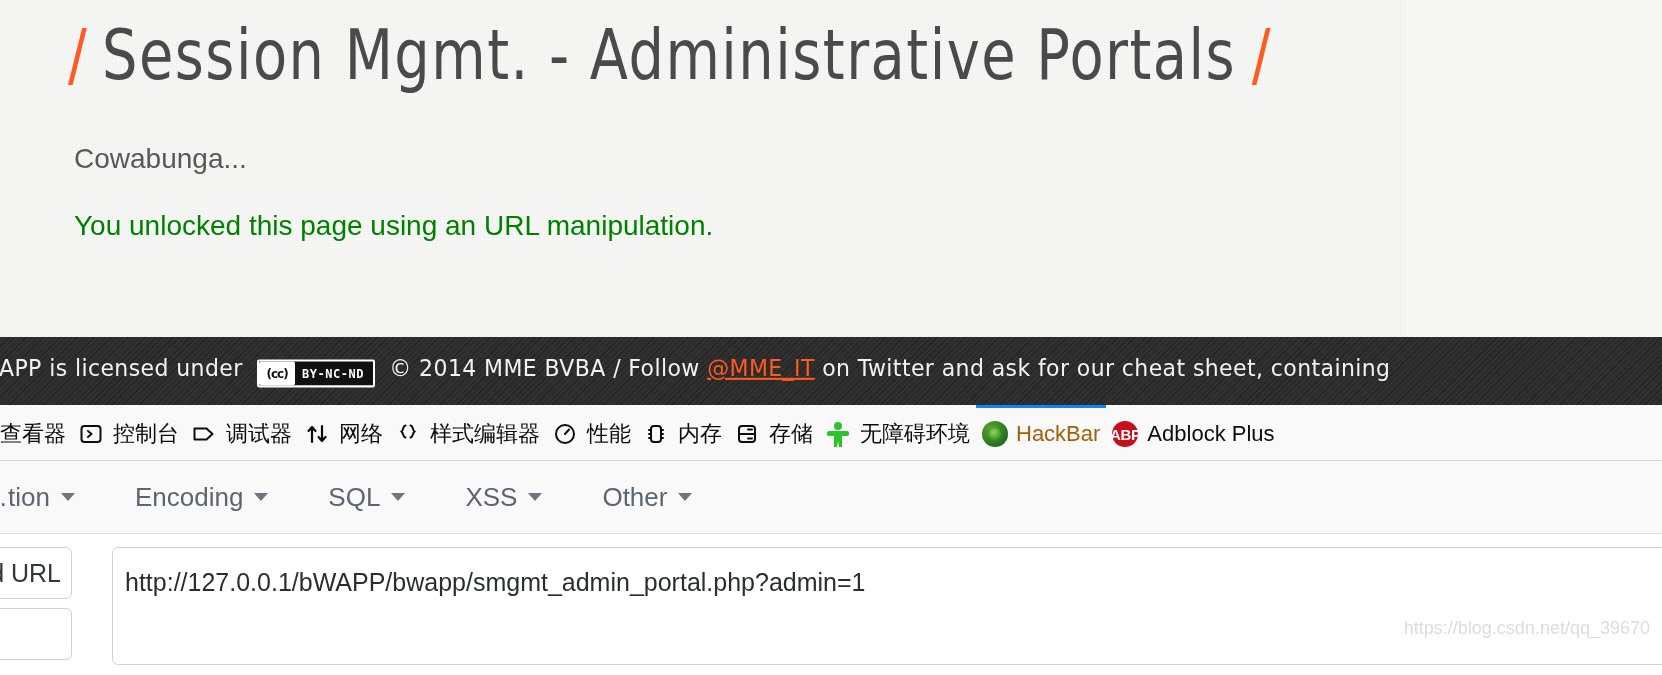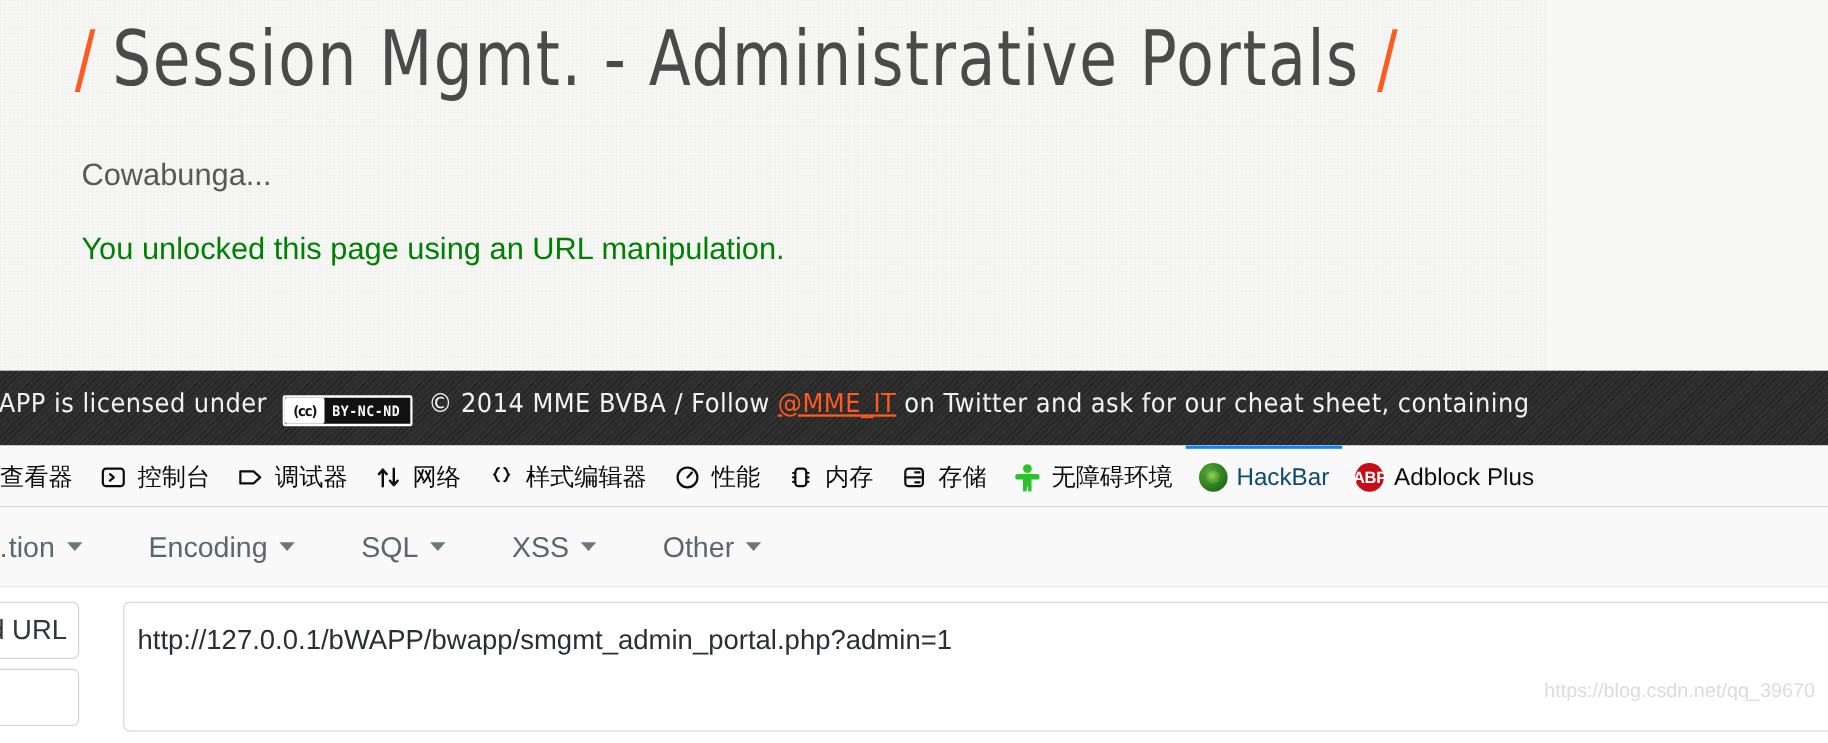--- a/index.html
+++ b/index.html
@@ -120,32 +120,32 @@
     background: #f9f9fa;
     border-bottom: 1px solid #d7d7db;
     display: flex;
     align-items: stretch;
     overflow: hidden;
   }
   .dt-tab {
     display: flex;
     align-items: center;
     gap: 9px;
-    padding: 0 12px;
+    padding: 0 6px;
     font-size: 22px;
     color: #0c0c0d;
     white-space: nowrap;
     border-top: 3px solid transparent;
     cursor: default;
     text-align: center;
   }
   .dt-tab.first { padding-left: 0; }
   .dt-tab.active {
     border-top-color: #0a84ff;
-    color: #0c4a6e;
+    color: #a16207;
     gap: 8px;
   }
   .dt-tab .dt-ico {
     display: inline-flex;
     align-items: center;
     justify-content: center;
     width: 26px; height: 26px;
     flex: 0 0 auto;
   }
   .dt-ico svg { display: block; }

